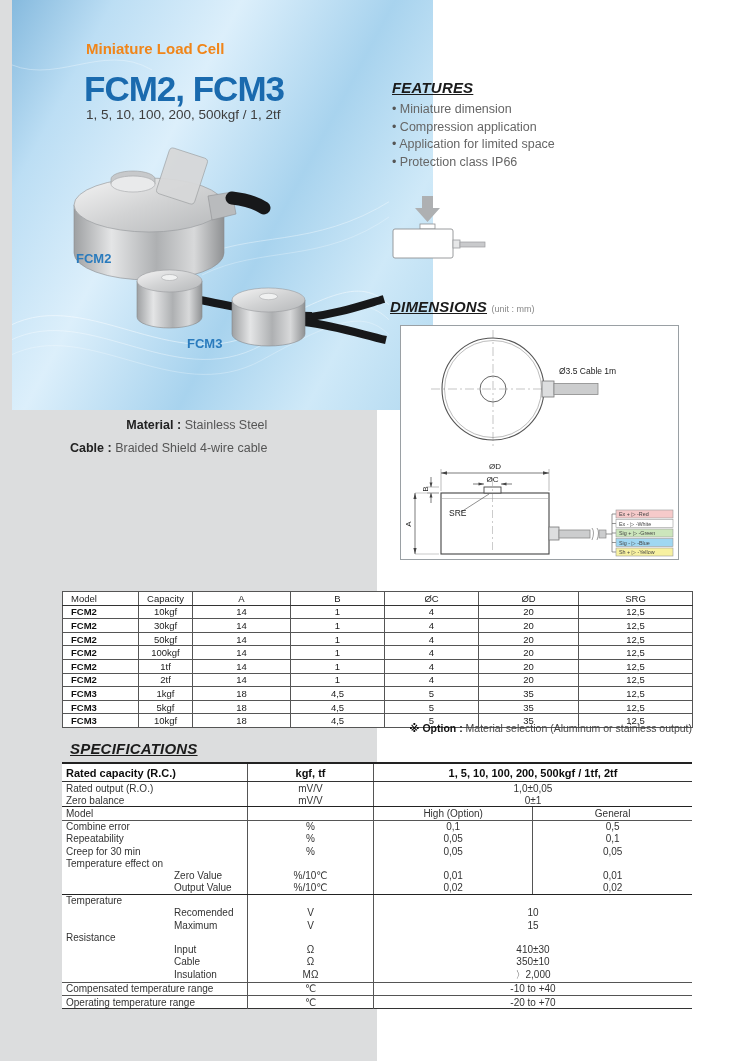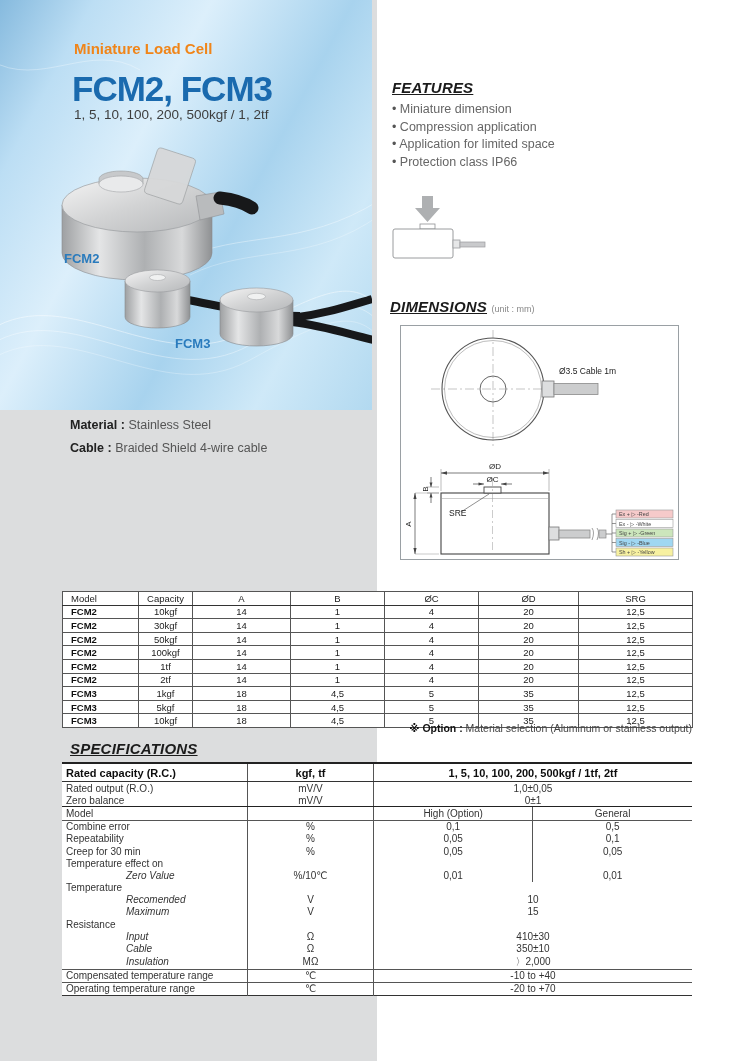--- a/index.html
+++ b/index.html
@@ -1,30 +1,30 @@
 <!DOCTYPE html>
 <html><head>
 <meta charset="utf-8">
 <style>
   html,body{margin:0;padding:0;}
   body{
     width:750px;height:1061px;position:relative;background:#ffffff;
     font-family:"Liberation Sans","DejaVu Sans",sans-serif;overflow:hidden;
   }
   #left-col{position:absolute;left:0;top:0;width:377px;height:1061px;background:#dcddde;}
-  #hero{position:absolute;left:0;top:0;width:372px;height:410px;overflow:hidden;
+  #hero{position:absolute;left:12px;top:0;width:421px;height:410px;overflow:hidden;
     background:linear-gradient(118deg,#86bade 0%,#bcdef4 16%,#dceffb 36%,#a8d3ee 60%,#cfe9f8 80%,#b2d9f0 100%);}
   #hero .eyebrow{position:absolute;left:74px;top:40px;font-size:15px;font-weight:bold;color:#f08519;}
   #hero .title{position:absolute;left:72px;top:57px;font-size:35px;font-weight:bold;color:#1a6aae;letter-spacing:-1px;margin-top:12px;}
   #hero .subtitle{position:absolute;left:74px;top:107px;font-size:13.5px;font-weight:500;color:#3d3d3d;}
   .model-label{position:absolute;font-size:13px;font-weight:bold;color:#2a7bbd;}
   #fcm2-label{left:64px;top:251px;}
   #fcm3-label{left:175px;top:336px;}
   #materials{position:absolute;left:70px;top:418px;font-size:12.5px;color:#555;}
-  #materials .mline{margin-bottom:9px;}
+  #materials .mline{margin-bottom:9px;text-align:right;}
   #materials b{color:#222;}
   .sec-head{font-style:italic;font-weight:bold;font-size:15px;color:#1b1b1b;letter-spacing:0.2px;text-decoration:underline;}
   #features{position:absolute;left:392px;top:79px;}
   #features ul{list-style:none;margin:6px 0 0 0;padding:0;}
   #features li{font-size:12.5px;color:#666;margin-bottom:3.5px;}
   #features li::before{content:"• ";color:#555;}
   #pictogram{position:absolute;left:390px;top:193px;}
   #dim-head{position:absolute;left:390px;top:298px;}
   #dim-head .unit{font-style:normal;font-weight:normal;font-size:9px;color:#888;letter-spacing:0;margin-top:32px;}
   #dim-box{position:absolute;left:400px;top:325px;width:277px;height:233px;border:1px solid #9aa0a4;background:#fff;}
@@ -36,21 +36,21 @@
   #model-table td.c0,#model-table th.h0{text-align:left;padding-left:8px;}
   #model-table td,#model-table th{text-align:center;}
   #model-table td.c0{font-weight:bold;color:#111;text-align:left;}
   #option-note{position:absolute;left:62px;top:722px;width:630px;text-align:right;font-size:10.5px;color:#444;}
   #option-note b{color:#111;}
   #spec-head{position:absolute;left:70px;top:740px;}
   
   #spec-table{position:absolute;left:62px;top:762px;width:630px;border-collapse:collapse;table-layout:fixed;background:#fff;border-top:2px solid #222;border-bottom:1.5px solid #333;}
   #spec-table td{font-size:10px;height:12.2px;padding:0 4px;color:#333;vertical-align:middle;}
   #spec-table .c-label{width:177px;border-right:1px solid #555;text-align:left;}
-  #spec-table .ind{padding-left:64px;font-style:italic;}
+  #spec-table .ind{padding-left:112px;}
   #spec-table .c-unit{width:117px;border-right:1px solid #555;text-align:center;}
   #spec-table .c-val{text-align:center;}
   #spec-table .half-l{border-right:1px solid #555;}
   #spec-table tr.sp-head td{font-weight:bold;font-size:11px;color:#0d0d0d;height:17px;border-bottom:1px solid #333;}
   #spec-table tr.bb1 td{border-bottom:1px solid #555;}
   #spec-table tr.bb2 td{border-bottom:1.5px solid #222;}
   svg text{font-family:"Liberation Sans","DejaVu Sans",sans-serif;}
 </style>
 </head>
 <body>
@@ -388,20 +388,26 @@
         <td class="c-unit"></td>
         <td class="c-val half-l"></td>
         <td class="c-val"></td>
       </tr>
       <tr>
         <td class="c-label ind">Zero Value</td>
         <td class="c-unit">%/10℃</td>
         <td class="c-val half-l">0,01</td>
         <td class="c-val">0,01</td>
       </tr>
+      <tr class="bb2">
+        <td class="c-label ind">Output Value</td>
+        <td class="c-unit">%/10℃</td>
+        <td class="c-val half-l">0,02</td>
+        <td class="c-val">0,02</td>
+      </tr>
       <tr>
         <td class="c-label">Temperature</td>
         <td class="c-unit"></td>
         <td class="c-val" colspan="2"></td>
       </tr>
       <tr>
         <td class="c-label ind">Recomended</td>
         <td class="c-unit">V</td>
         <td class="c-val" colspan="2">10</td>
       </tr>

